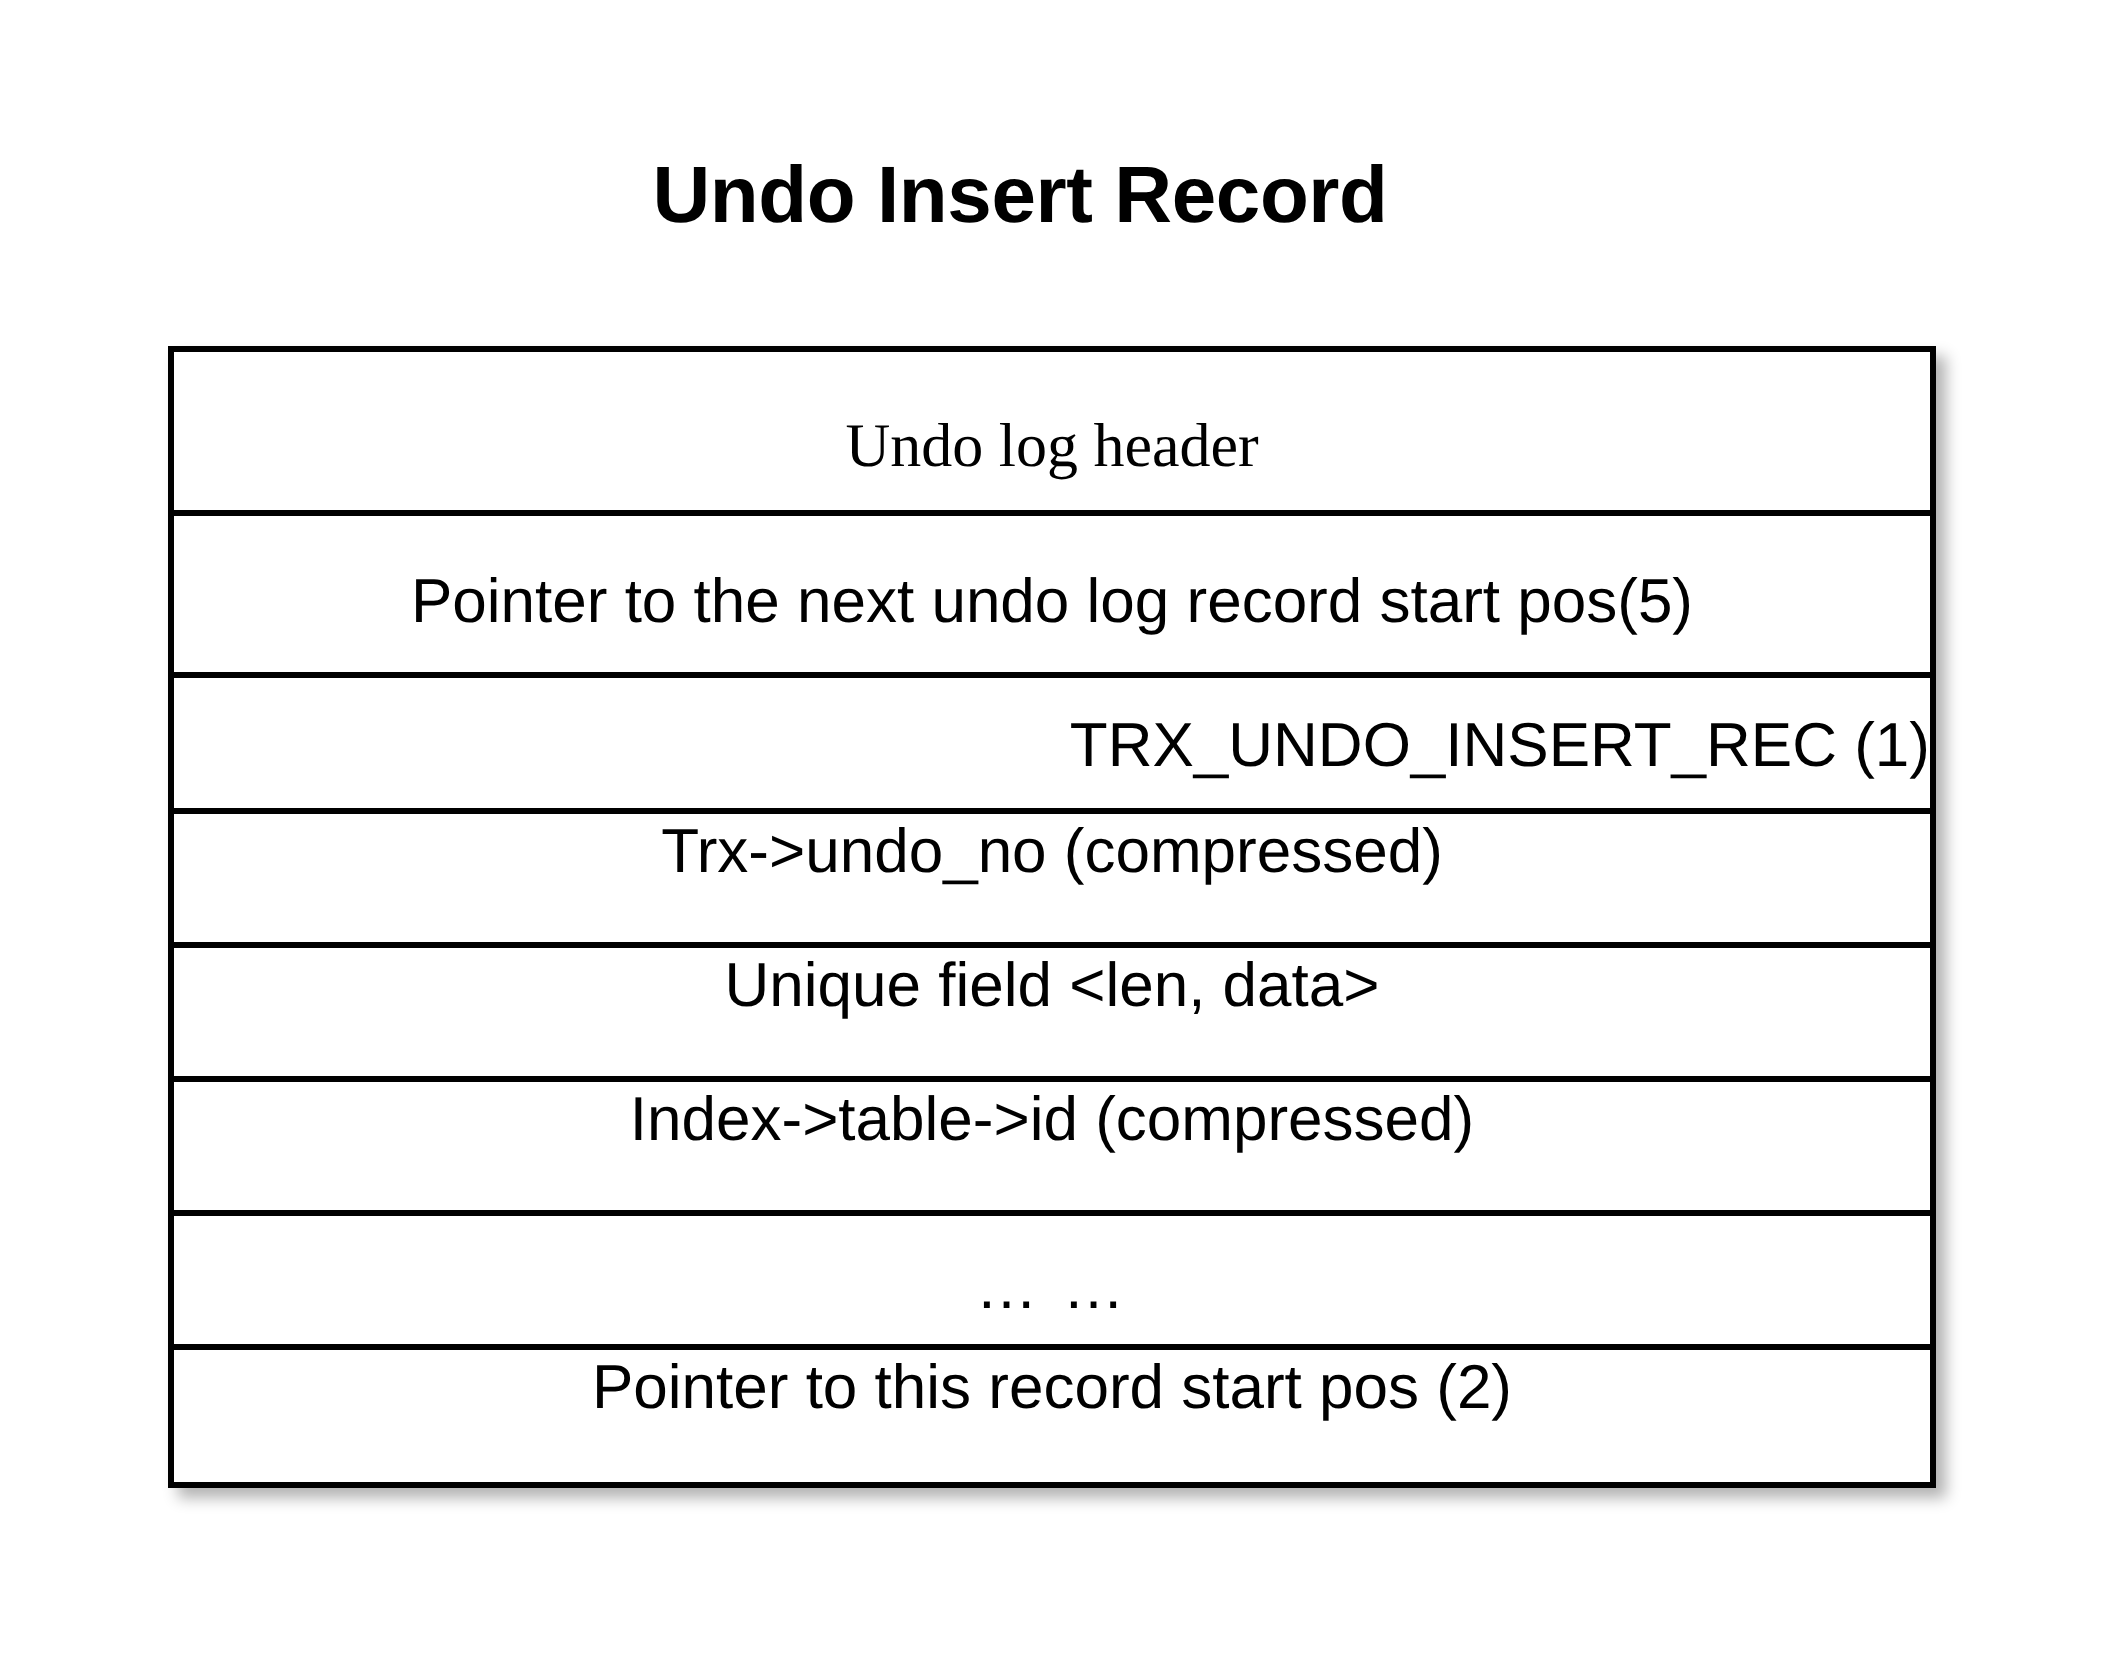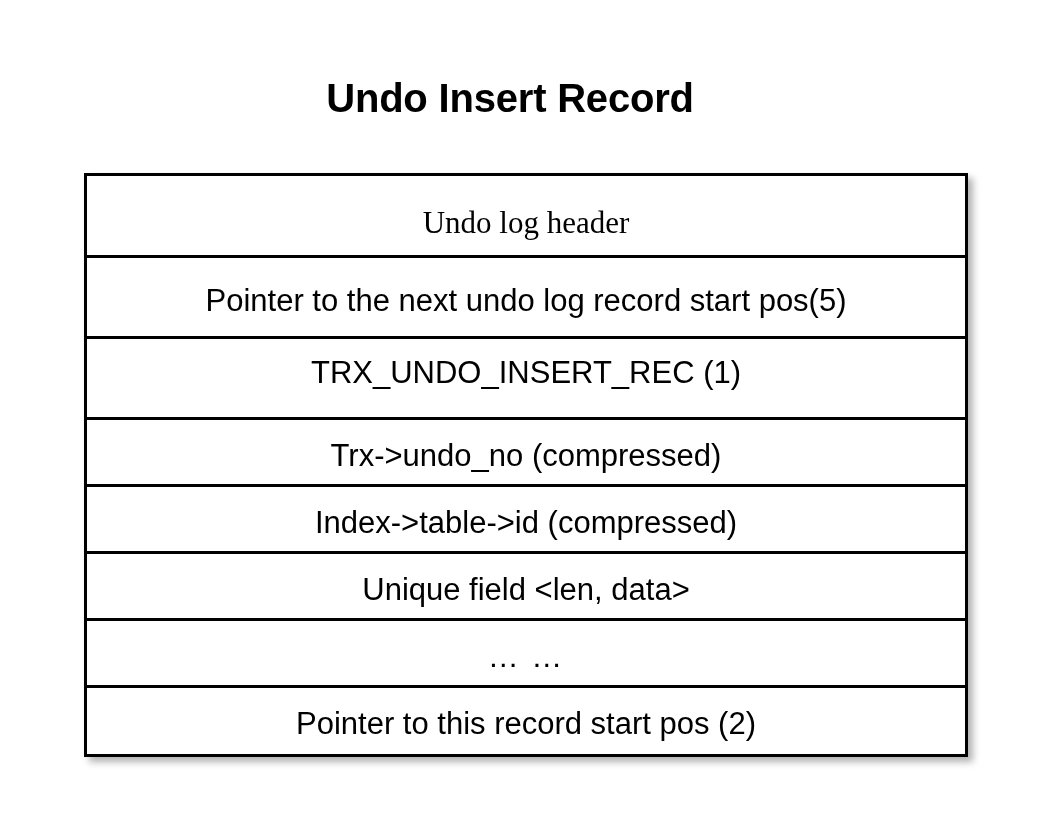--- a/index.html
+++ b/index.html
@@ -67,28 +67,28 @@
     line-height: 38px;
     font-weight: normal;
     color: #000000;
     text-align: center;
     white-space: nowrap;
   }
 
   
   .row-h85 { height: 82px; }
   .row-h81 { height: 81px; }
-  .row-h68 { height: 81px; }
+  .row-h68 { height: 68px; justify-content: flex-end; }
   .row-h67 { height: 67px; }
   .row-h66 { height: 66px; }
 
   .pad-28 { padding-top: 28px; font-family: Liberation Serif, serif; }
   .pad-24 { padding-top: 24px; }
   .pad-15 { padding-top: 15px; }
-  .pad-16 { padding-top: 17px; }
+  .pad-16 { padding-top: 0; }
   .pad-17 { padding-top: 17px; }
 
   .ellipsis-text {
     font-size: 31px;
     letter-spacing: 2px;
   }
 </style>
 </head>
 <body>
 
@@ -108,25 +108,25 @@
 
     <div class="record-row row-h68">
       <span class="cell-text pad-15">TRX_UNDO_INSERT_REC (1)</span>
     </div>
 
     <div class="record-row row-h67">
       <span class="cell-text pad-16">Trx-&gt;undo_no (compressed)</span>
     </div>
 
     <div class="record-row row-h67">
-      <span class="cell-text pad-16">Index-&gt;table-&gt;id (compressed)</span>
+      <span class="cell-text pad-16">Unique field &lt;len, data&gt;</span>
     </div>
 
     <div class="record-row row-h67">
-      <span class="cell-text pad-16">Unique field &lt;len, data&gt;</span>
+      <span class="cell-text pad-16">Index-&gt;table-&gt;id (compressed)</span>
     </div>
 
     <div class="record-row row-h67">
       <span class="cell-text ellipsis-text pad-17">… …</span>
     </div>
 
     <div class="record-row row-h66">
       <span class="cell-text pad-16">Pointer to this record start pos (2)</span>
     </div>
 

